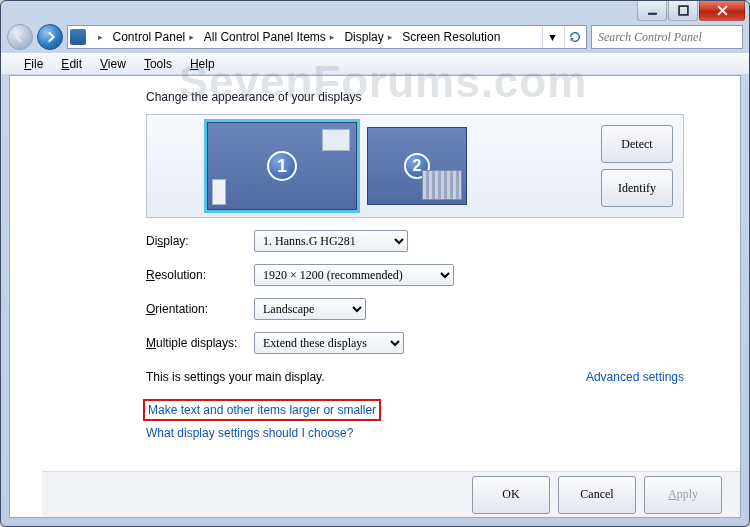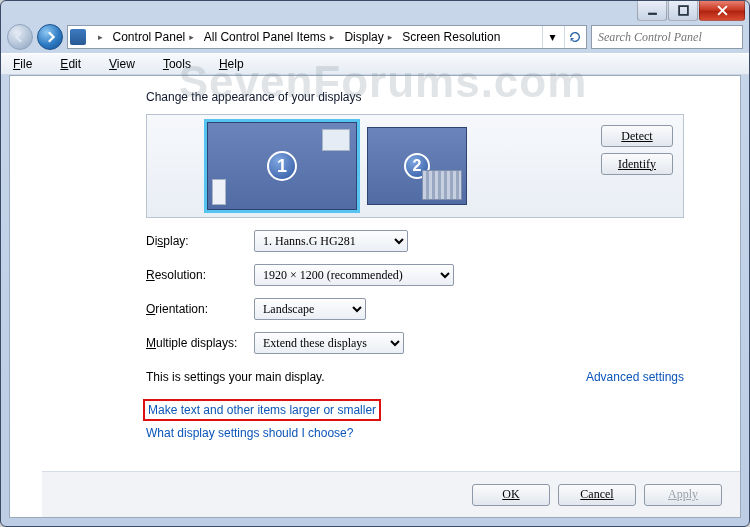--- a/index.html
+++ b/index.html
@@ -95,21 +95,21 @@
   }
   .searchbox input {
     flex:1; border:none; outline:none; font: italic 12px "Segoe UI";
     color:#6b7b8c; background:transparent;
   }
   .menubar {
     height: 22px;
     background: linear-gradient(#f7f9fc,#e6ecf4);
     border-top: 1px solid #fff;
     border-bottom: 1px solid #cdd6e2;
-    display:flex; align-items:center; padding: 0 4px; gap: 12px;
+    display:flex; align-items:center; padding: 0 15px; gap: 2px;
   }
   .menubar span { padding: 2px 8px; cursor: default; }
   .menubar span u { text-decoration: underline; }
   .client {
     position: absolute;
     left: 8px; right: 8px; top: 74px; bottom: 8px;
     background: #fff;
     border: 1px solid #9aaabd;
   }
   .inner {
@@ -149,26 +149,25 @@
     position:absolute; right:4px; bottom:4px; width:40px; height:30px;
     background: repeating-linear-gradient(90deg,#c7d0e0 0 3px,#9aa8c2 3px 6px),
                 repeating-linear-gradient(0deg,rgba(255,255,255,.4) 0 3px,transparent 3px 6px);
     border:1px solid #7f8fad;
   }
   .sidebtns {
     position:absolute; right:10px; top:10px;
     display:flex; flex-direction:column; gap:6px;
   }
   .btn {
-    min-width: 72px; height:22px;
+    min-width: 72px; height:38px;
     background: linear-gradient(#fbfbfc,#e2e7ee);
     border: 1px solid #8d99a8; border-radius:3px;
     padding: 0 12px; cursor: default;
     font: 12px "Segoe UI";
-    text-decoration: underline;
   }
   .btn.disabled { color:#9aa3ad; }
   .formrow {
     display:flex; align-items:center; gap: 8px;
     margin-top: 12px;
   }
   .formrow label { width: 100px; }
   select.combo {
     font: 12px "Segoe UI";
     height: 22px;

